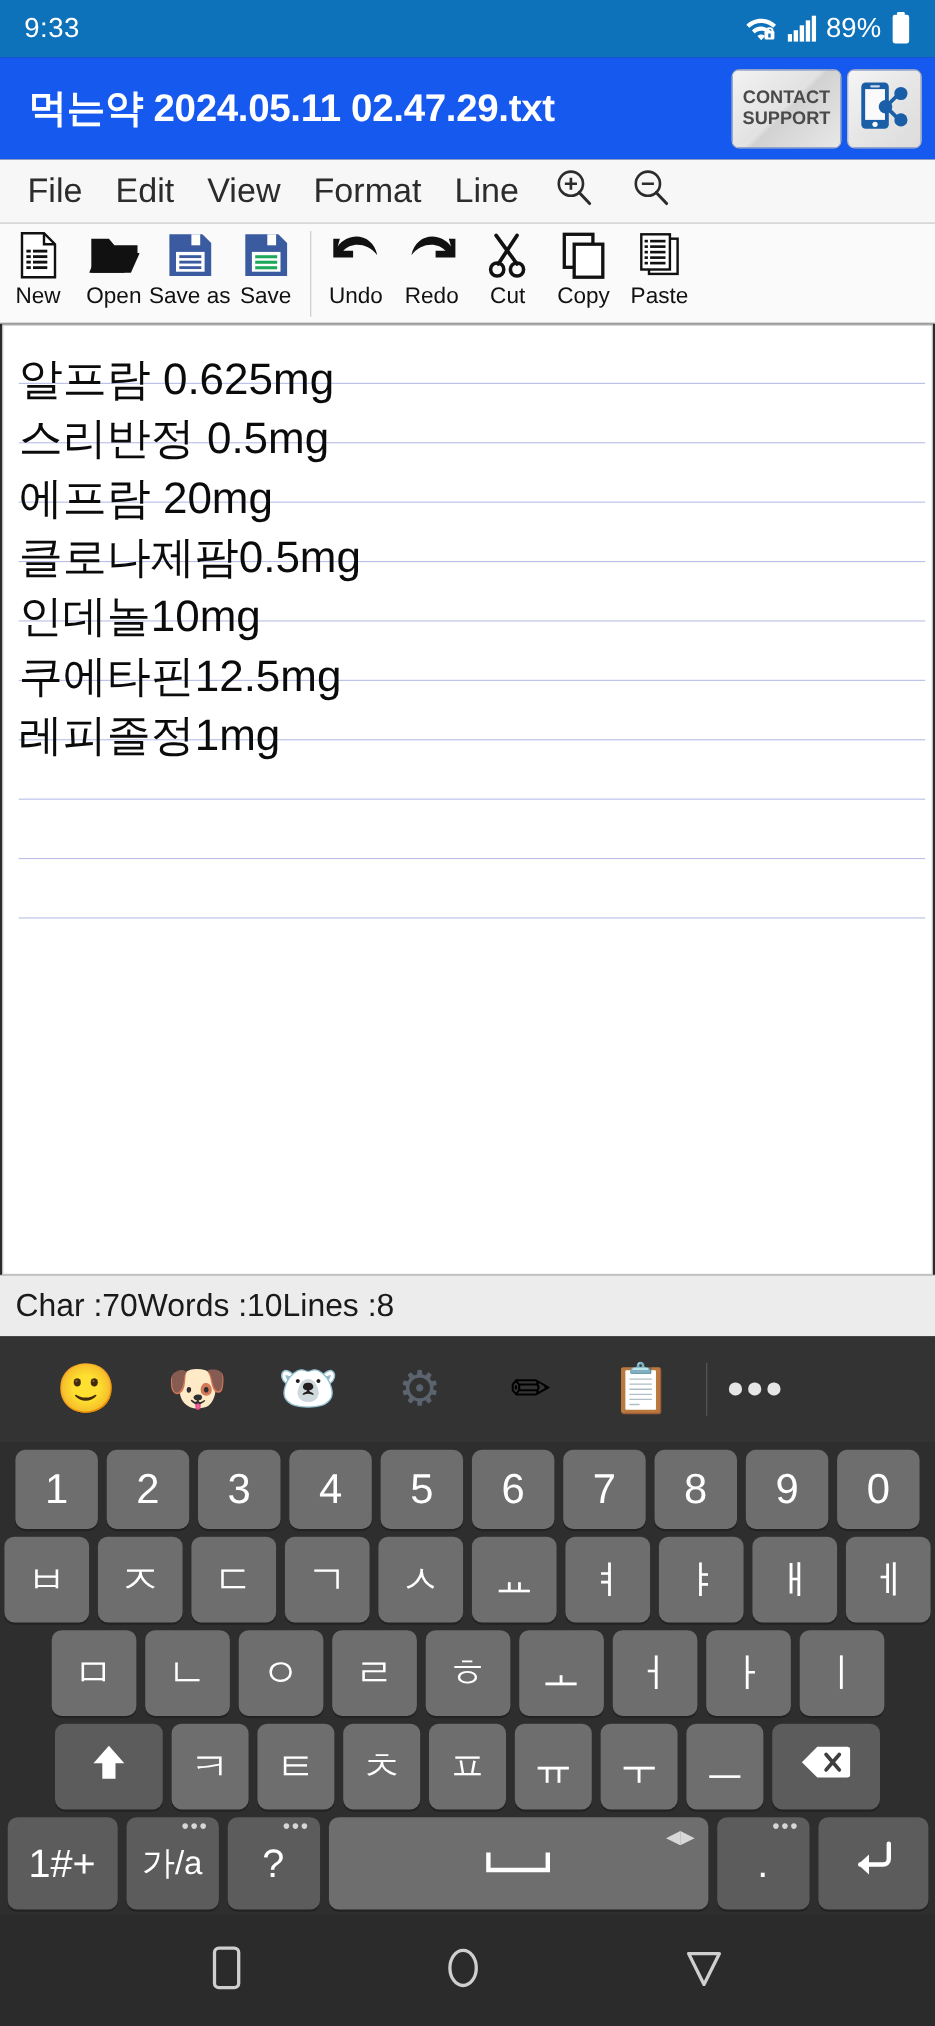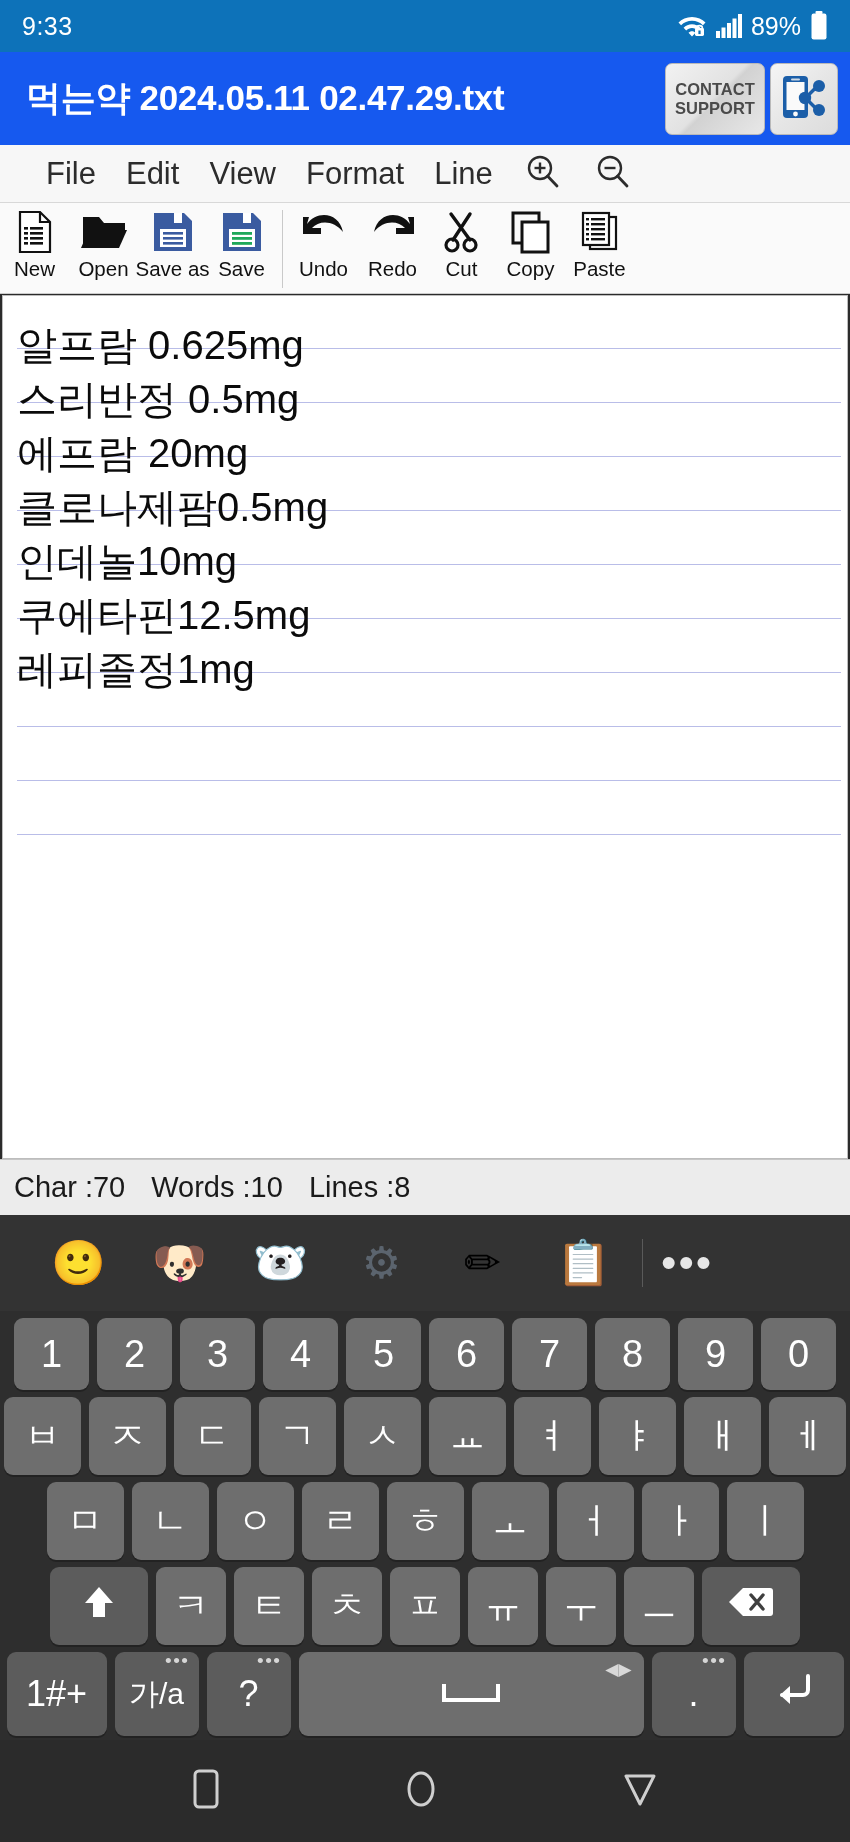--- a/index.html
+++ b/index.html
@@ -44,21 +44,21 @@
     flex: 0 0 auto;
     width: 68px; height: 72px; border-radius: 7px;
     background: linear-gradient(135deg,#f5f5f5 0%,#e6e6e6 50%,#dcdcdc 100%);
     border: 1px solid #b9b9b9;
     display: flex; align-items: center; justify-content: center;
   }
 
   
   .menubar {
     flex: 0 0 58px; background: #f7f7f7; border-bottom: 1px solid #d8d8d8;
-    display: flex; align-items: center; padding-left: 31px; gap: 0; text-align: right;
+    display: flex; align-items: center; padding-left: 10px; gap: 0; text-align: right;
   }
   .menu-item {
     font-size: 31px; color: #2c2c2c; padding: 0 15px; white-space: nowrap;
   }
   .zoom-btn { padding: 0 16px; display: flex; align-items: center; }
 
   
   .toolbar {
     flex: 0 0 91px; background: #fafafa; border-bottom: 1px solid #cccccc;
     display: flex; align-items: flex-start; padding-top: 5px;
@@ -82,21 +82,21 @@
   }
   .doc-lines { position: relative; padding: 22px 0 0 14px; }
   .doc-line {
     height: 54px; line-height: 54px; font-size: 40px; color: #0b0b0b;
     white-space: nowrap; position: relative; z-index: 2;
   }
 
   
   .countbar {
     flex: 0 0 56px; background: #ececec; border-top: 1px solid #c6c6c6;
-    display: flex; align-items: center; padding-left: 14px; gap: 26px;
+    display: flex; align-items: center; padding-left: 14px; 
   }
   .countbar span { font-size: 29px; color: #1a1a1a; white-space: nowrap; }
 
   
   .kb { flex: 0 0 auto; background: #2e2e2e; padding-bottom: 4px; }
   .kb-toolbar {
     height: 96px; display: flex; align-items: center; padding: 0 28px; gap: 0;
     background: #333333;
   }
   .kb-toolbar .kbi {

